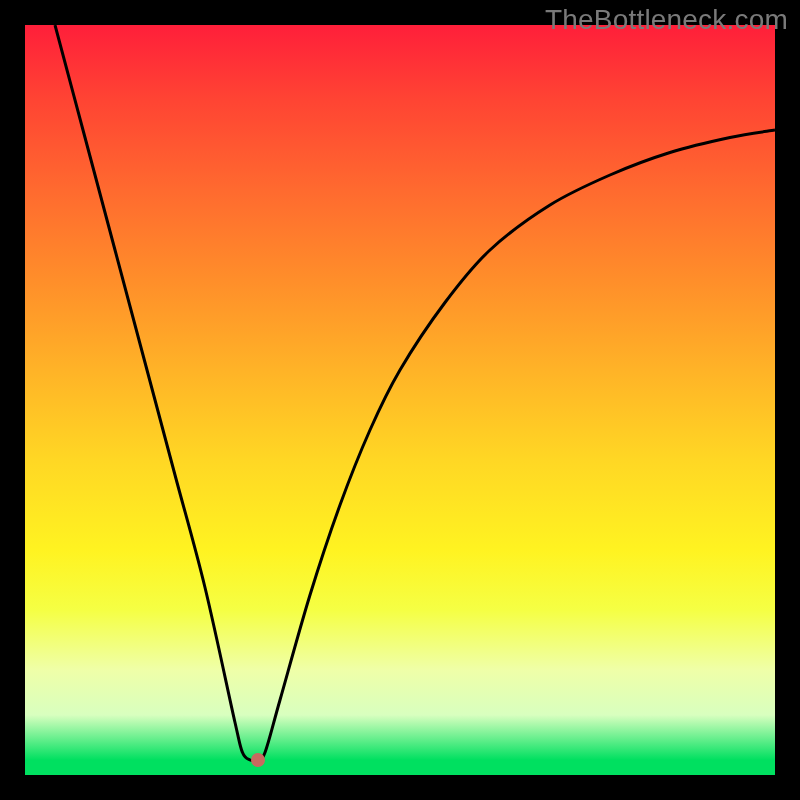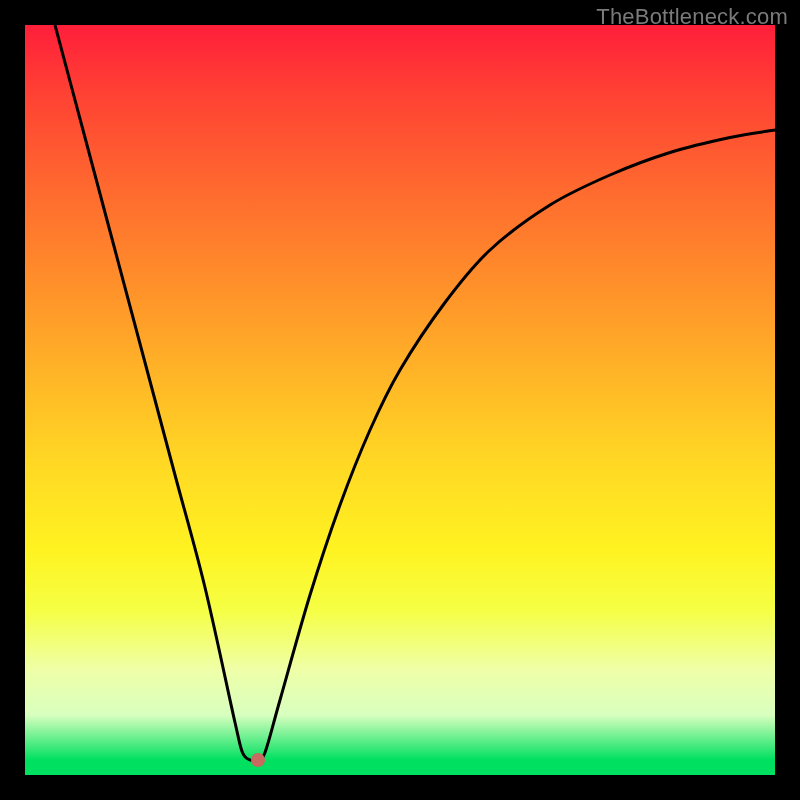--- a/index.html
+++ b/index.html
@@ -38,21 +38,21 @@
       #00e060 98%,
       #00e060 100%
     );
     box-sizing: border-box;
   }
   .watermark {
     position: absolute;
     top: 4px;
     right: 12px;
     color: #7a7a7a;
-    font-size: 22px;
+    font-size: 28px;
     font-weight: 500;
     letter-spacing: 0.2px;
     user-select: none;
   }
   svg.curve {
     position: absolute;
     left: 0;
     top: 0;
   }
   .marker {

